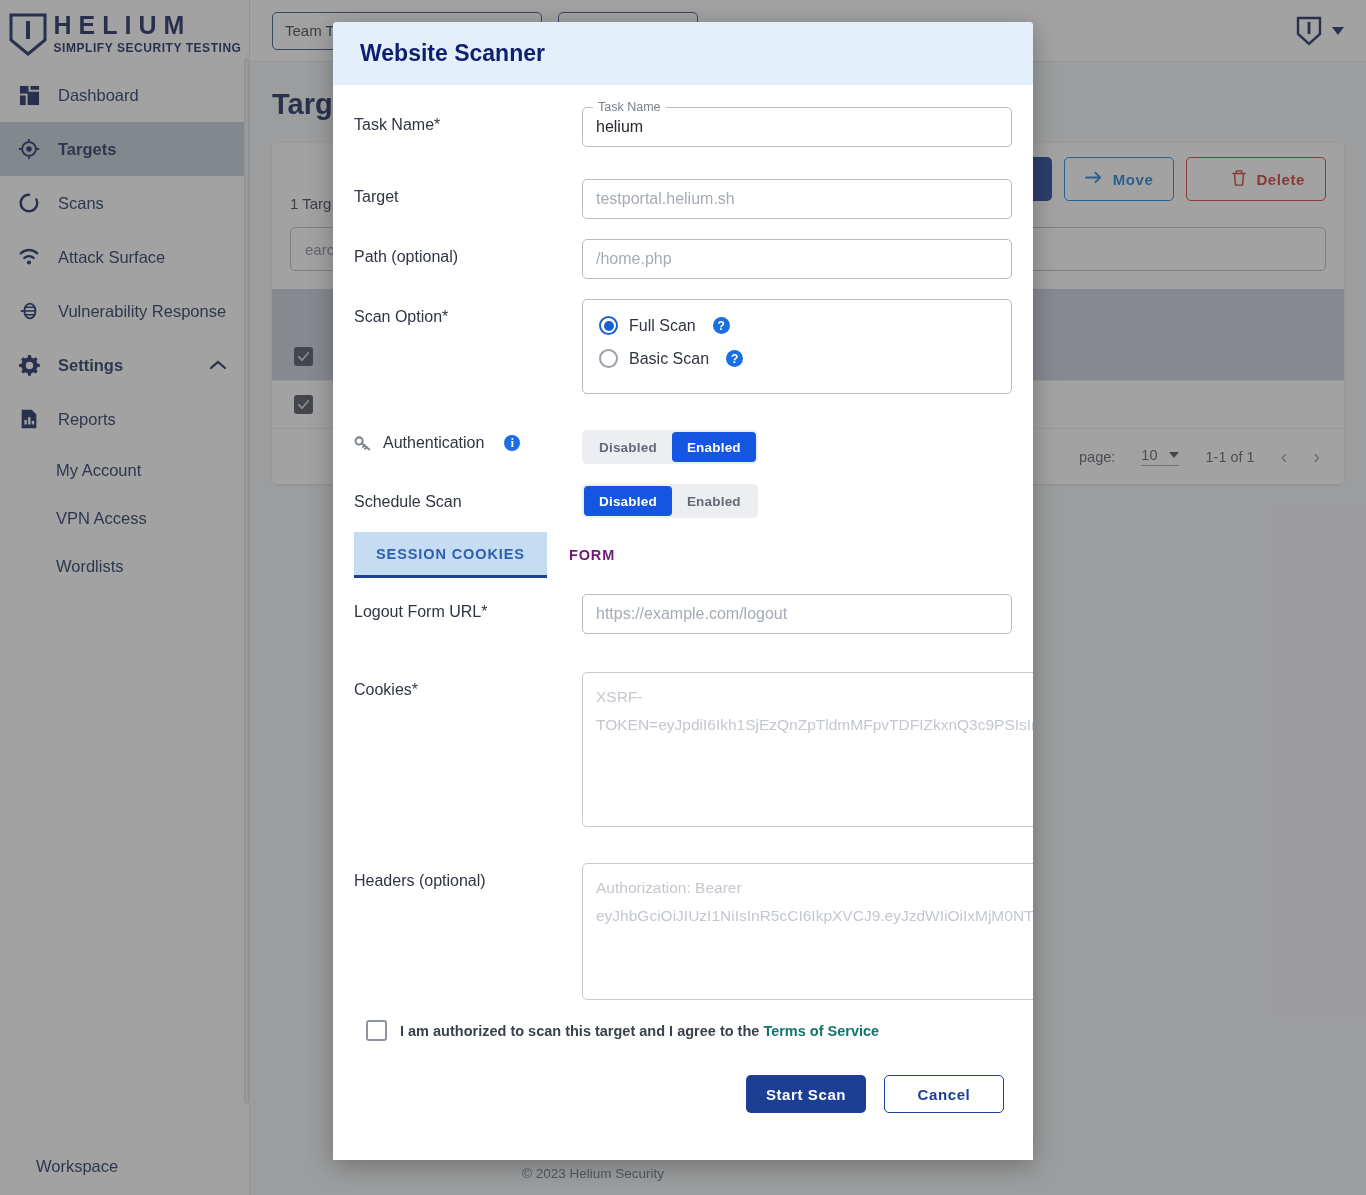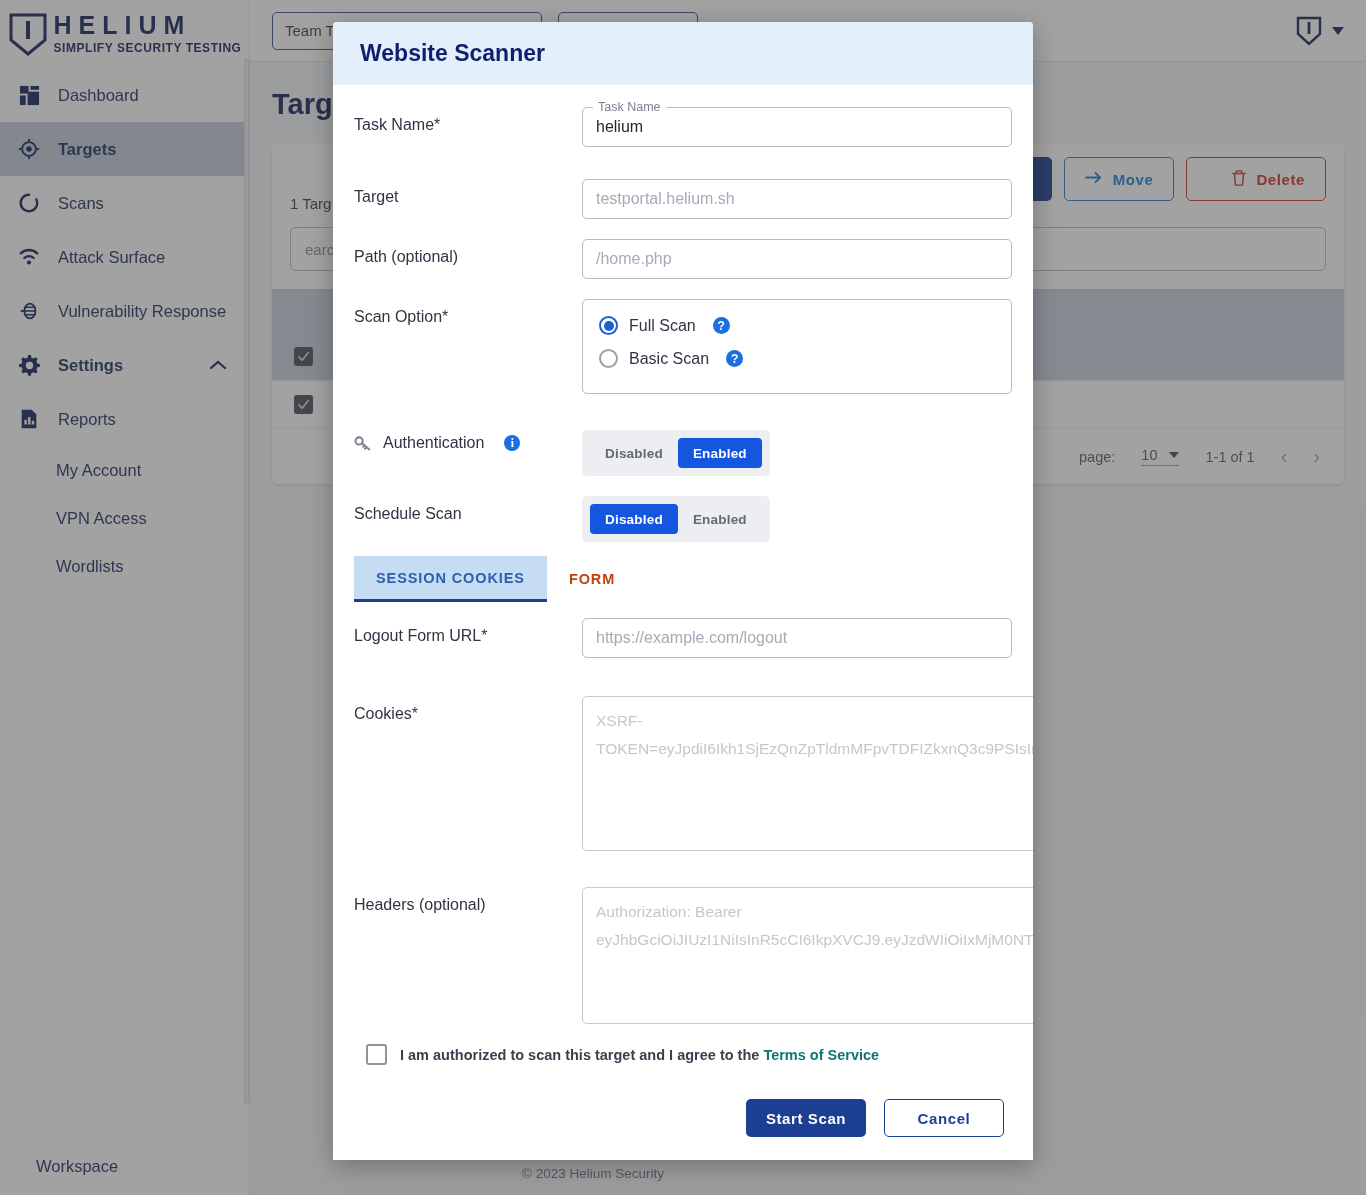--- a/index.html
+++ b/index.html
@@ -202,33 +202,33 @@
   .info-badge {
     width: 16px; height: 16px; border-radius: 50%; background: #1b6fe0; color: #fff;
     font-size: 11.5px; font-weight: 700; display: inline-flex; align-items: center;
     justify-content: center; margin-left: 8px; font-family: "Liberation Serif", serif;
   }
 
   .auth-label { display: flex; align-items: center; gap: 12px; padding-top: 4px; }
   .key-icon { width: 17px; height: 17px; }
 
   .seg {
-    display: inline-flex; background: #eceef1; border-radius: 5px; padding: 8px;
+    display: inline-flex; background: #eceef1; border-radius: 5px; padding: 2px;
   }
   .seg-btn {
     height: 30px; padding: 0 15px; border-radius: 4px; font-size: 13.5px;
     font-weight: 700; color: #646b77; display: flex; align-items: center;
     cursor: pointer; letter-spacing: .2px;
   }
   .seg-btn.on { background: #1456e0; color: #fff; }
 
   .tabs { display: flex; border-bottom: 1px solid #e3e5e9; margin: 14px 0 0; }
   .tab {
     padding: 0 22px; height: 46px; display: flex; align-items: center;
-    font-size: 14.5px; font-weight: 700; letter-spacing: .9px; color: #c2410c;
+    font-size: 14.5px; font-weight: 700; letter-spacing: .9px; color: #701a75;
     cursor: pointer;
   }
   .tab.active { background: #c6dcf2; color: #2d5fb0; border-bottom: 3px solid #1c3f94; }
 
   .ta {
     width: 100%; border: 1px solid #c6cad2; border-radius: 5px;
     padding: 10px 13px; font-size: 15.5px; color: #c3c7ce; line-height: 28px;
     background: #fff; resize: none; overflow: hidden;
     font-family: "Liberation Sans", sans-serif;
   }

